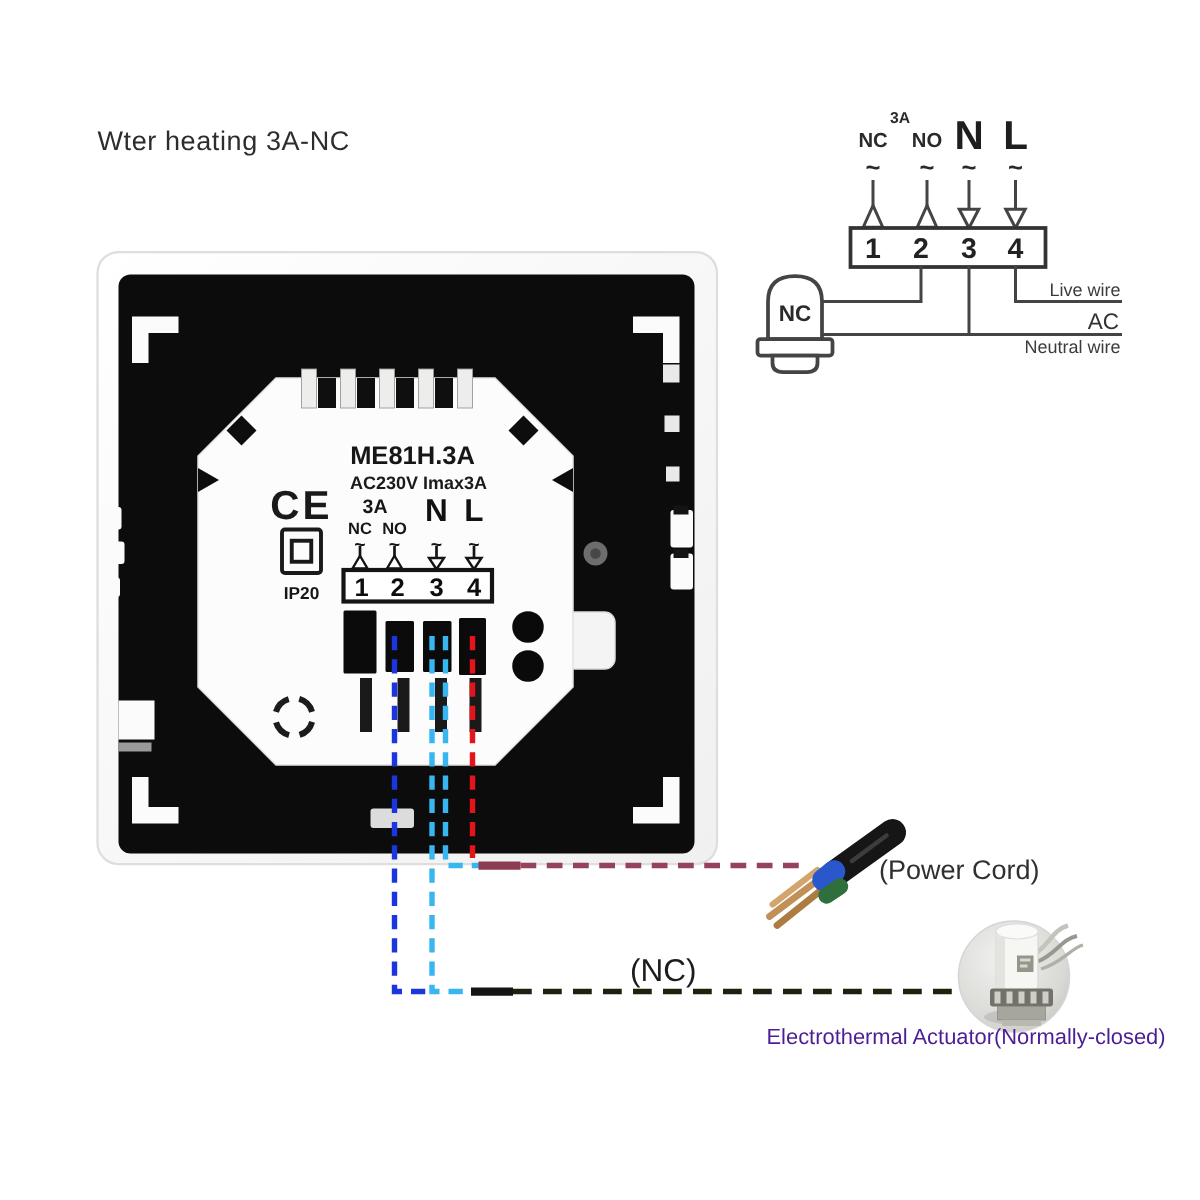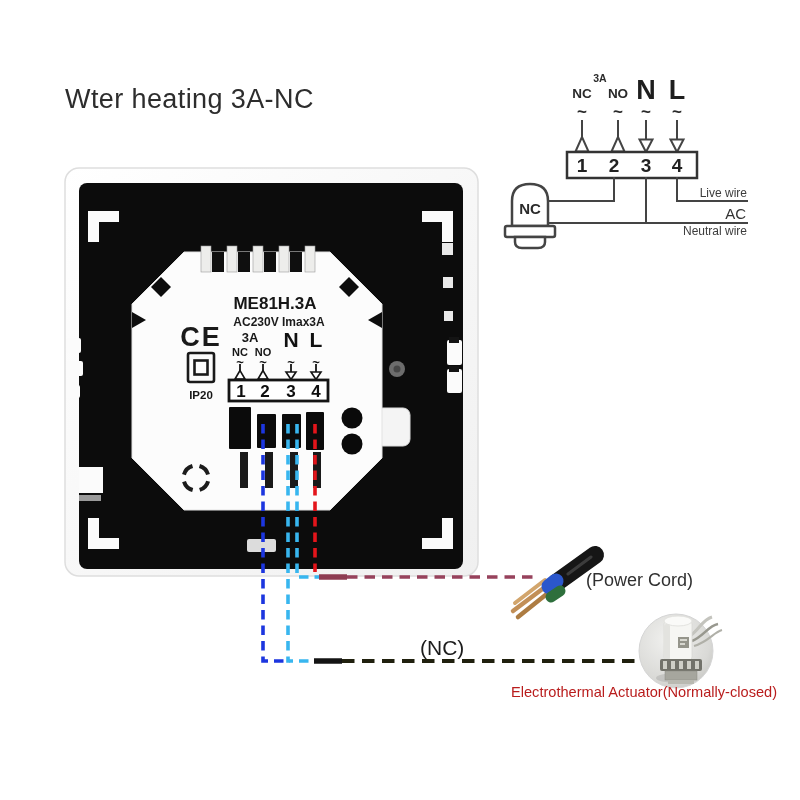--- a/index.html
+++ b/index.html
@@ -1,23 +1,23 @@
 <!DOCTYPE html>
 <html><head>
 <meta charset="utf-8">
 <style>
   html,body{margin:0;padding:0;background:#ffffff;}
   .canvas{position:relative;width:800px;height:800px;background:#ffffff;overflow:hidden;
           font-family:"Liberation Sans","DejaVu Sans",sans-serif;}
   .canvas > svg{position:absolute;left:0;top:0;}
   .lbl{position:absolute;white-space:nowrap;}
-  .title{left:65px;top:84px;font-size:27px;font-weight:500;color:#2d2d2d;letter-spacing:.4px;}
+  .title{left:65px;top:84px;font-size:18px;font-weight:500;color:#2d2d2d;letter-spacing:.4px;}
   .power-cord-label{left:586px;top:570px;font-size:18px;color:#303030;text-align:center;}
   .nc-label{left:420px;top:636px;font-size:21px;color:#1c1c1c;}
-  .actuator-caption{left:511px;top:684px;font-size:14.6px;color:#b91c1c;}
+  .actuator-caption{left:511px;top:684px;font-size:14.6px;color:#4c1d95;}
 
   
   .d-small{font-size:13.5px;font-weight:600;fill:#2a2a2a;}
   .d-sup{font-size:10.5px;font-weight:600;fill:#2a2a2a;}
   .d-big{font-size:27px;font-weight:700;fill:#1e1e1e;}
   .d-tilde{font-size:17px;font-weight:700;fill:#2a2a2a;}
   .d-digit{font-size:19px;font-weight:600;fill:#222;}
   .d-wire-label{font-size:12px;font-weight:400;fill:#3c3c3c;}
   .d-ac{font-size:15px;font-weight:400;fill:#333;}
   .d-valve{font-size:15px;font-weight:600;fill:#2a2a2a;}

